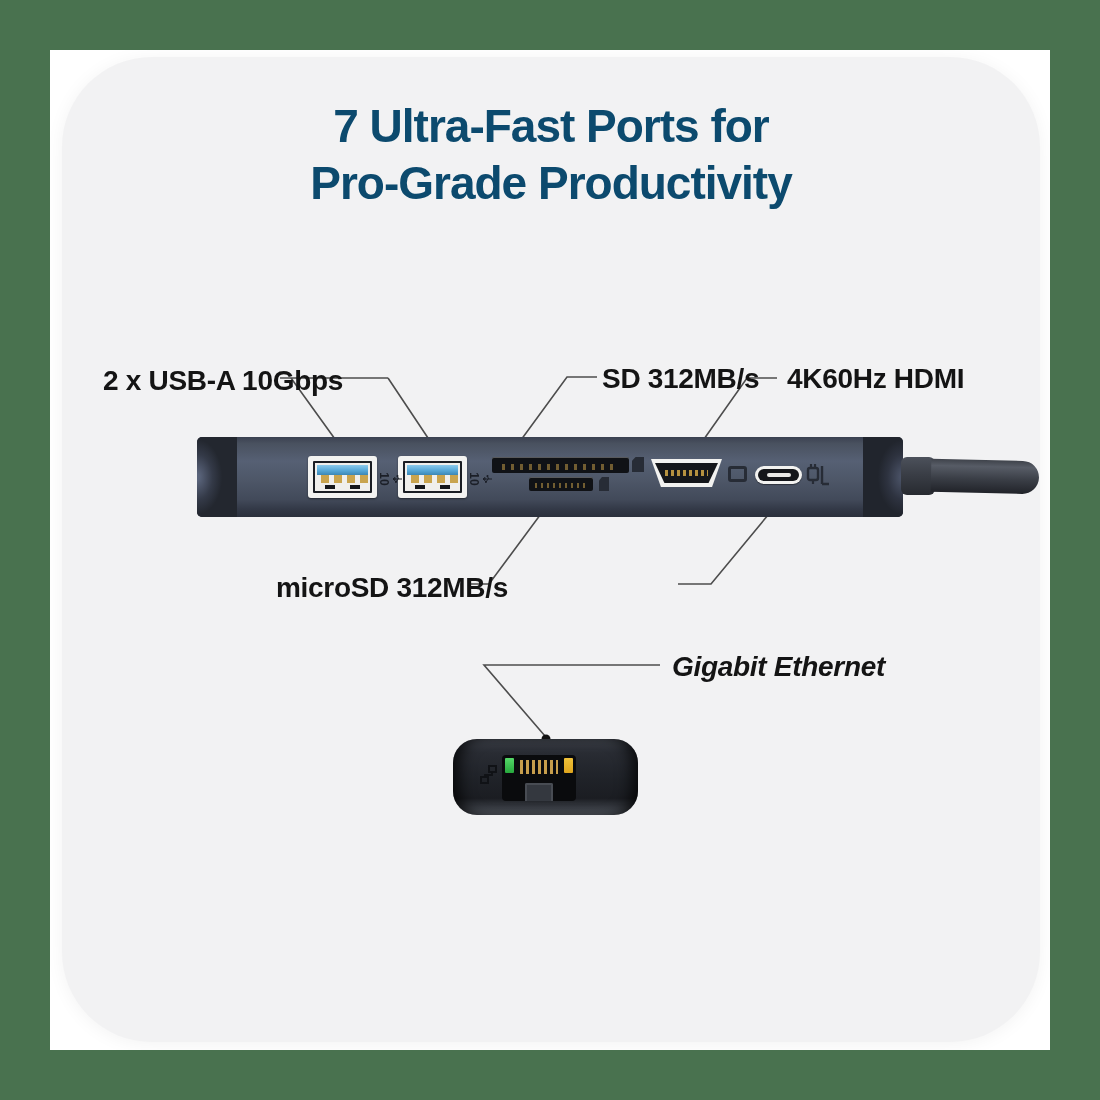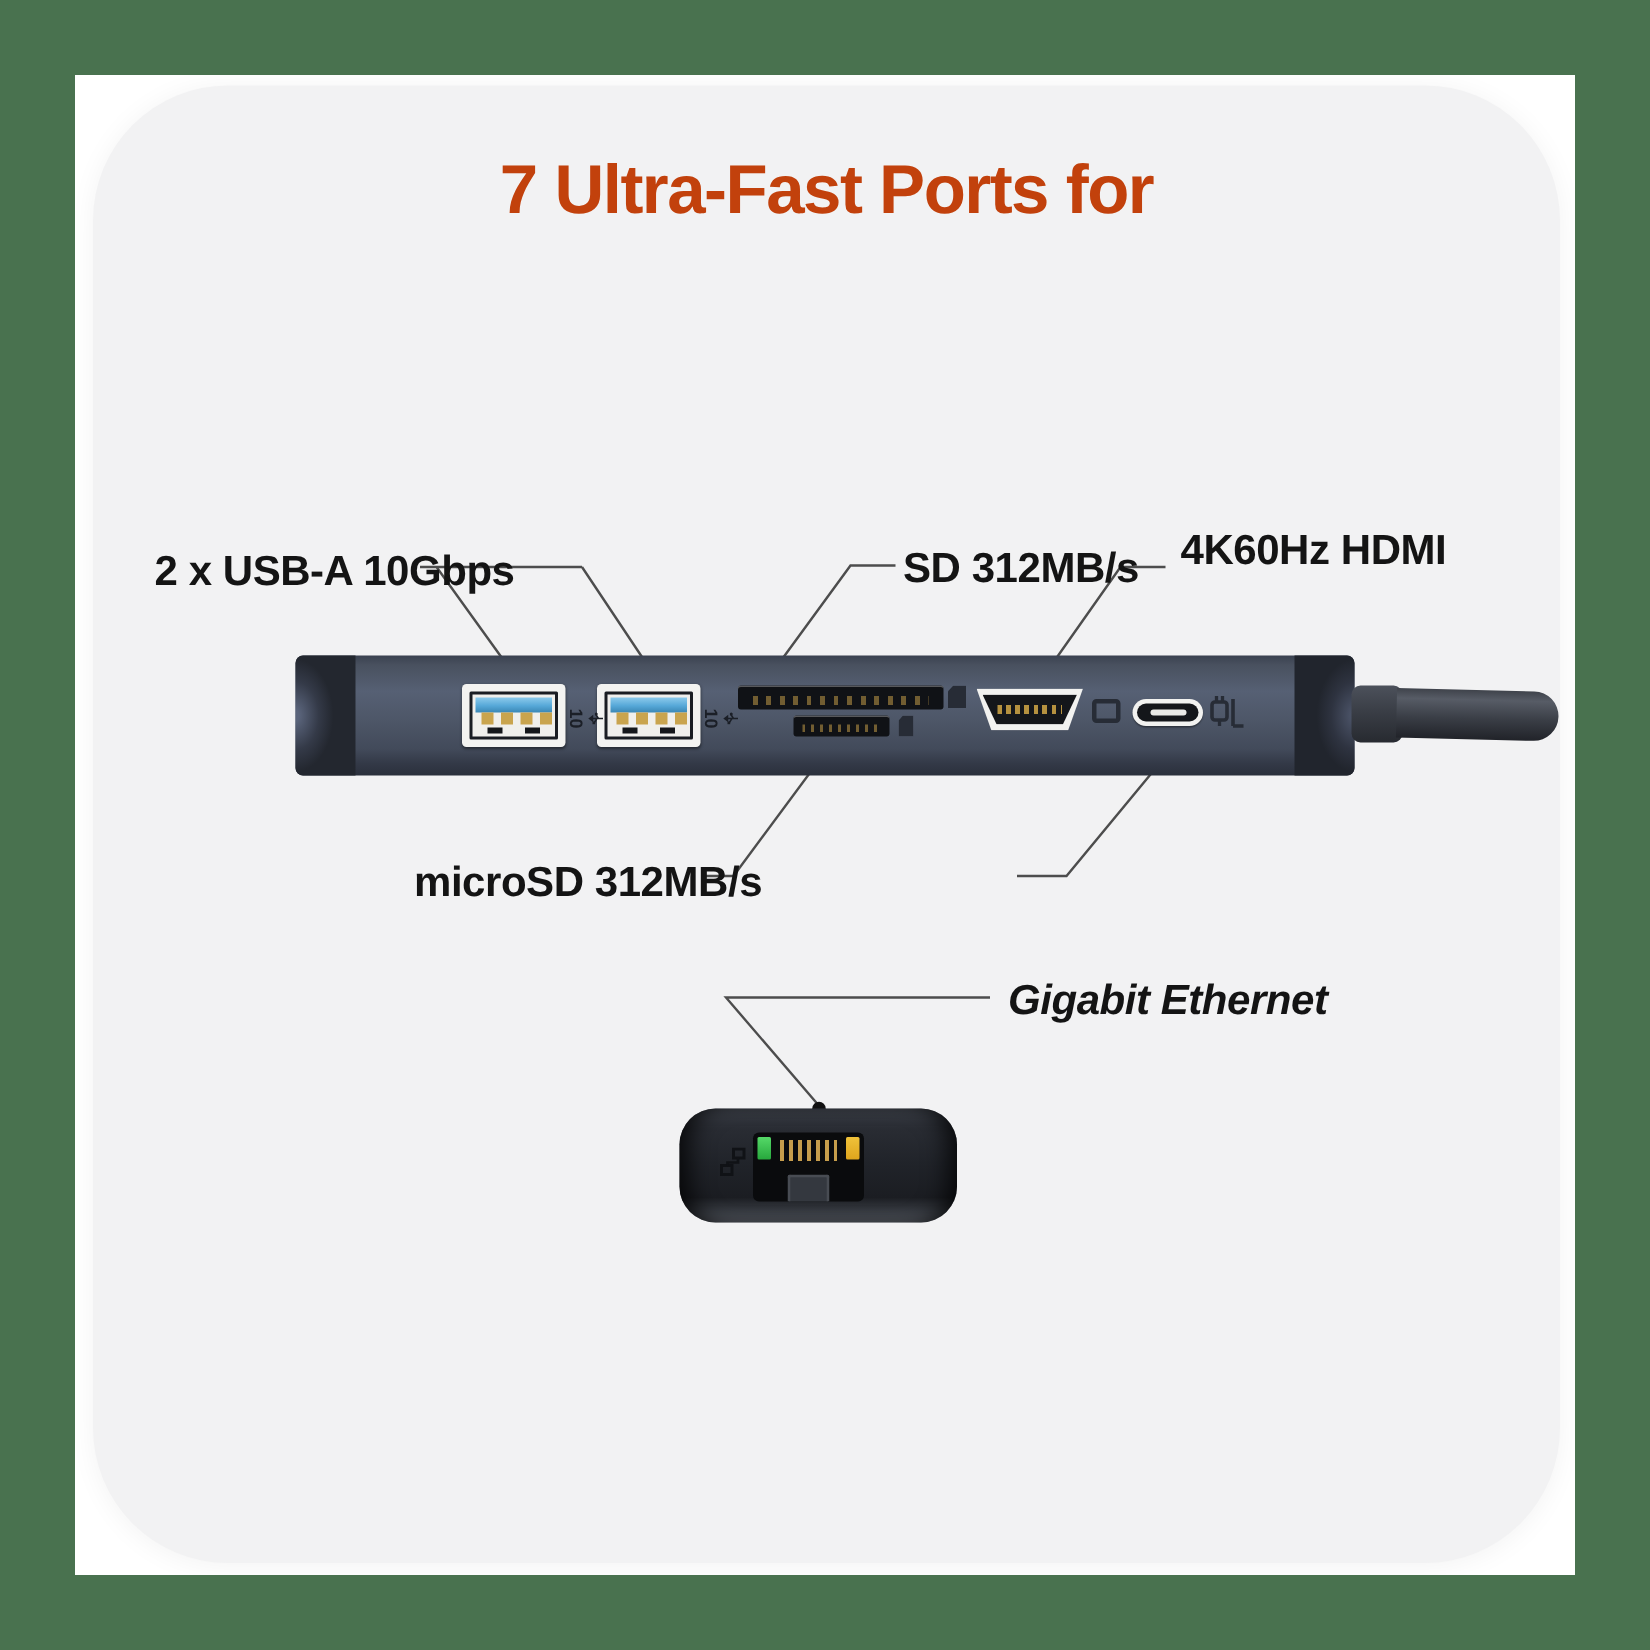--- a/index.html
+++ b/index.html
@@ -18,31 +18,31 @@
 
   
   .card {
     position:absolute; left:62px; top:57px; width:978px; height:985px;
     background:#f2f2f3; border-radius:90px;
     box-shadow:0 2px 18px rgba(0,0,0,0.05);
   }
 
   .title {
     position:absolute; left:62px; top:98px; width:978px;
-    text-align:center; color:#c2410c;
+    text-align:center; color:#0c4a6e;
     font-size:46px; line-height:57px; font-weight:bold; letter-spacing:-1px;
   }
 
   .callout-label {
     position:absolute; color:#141414; font-size:28px; font-weight:bold;
     letter-spacing:-0.3px; white-space:nowrap;
   }
   .lbl-usba   { left:103px; top:365px; }
   .lbl-sd     { left:602px; top:363px; }
-  .lbl-hdmi   { left:787px; top:351px; }
+  .lbl-hdmi   { left:787px; top:363px; }
   .lbl-microsd{ left:276px; top:572px; }
   .lbl-usbc   { left:540px; top:556px; width:128px; text-align:right; line-height:25px; }
   .lbl-eth    { left:672px; top:651px;font-style:italic; }
 
   svg.callouts { position:absolute; left:0; top:0; width:1100px; height:1100px; pointer-events:none; }
   .cl { stroke:#4d4d4d; stroke-width:1.6; fill:none; }
   .cl-dot { fill:#111; }
 
   
   .hub {
@@ -201,20 +201,21 @@
 
   <div class="card"></div>
 
   <div class="frame top"></div>
   <div class="frame bottom"></div>
   <div class="frame left"></div>
   <div class="frame right"></div>
 
   <div class="title">
     <div>7 Ultra-Fast Ports for</div>
+    <div>Pro-Grade Productivity</div>
   </div>
 
   <svg class="callouts" viewBox="0 0 1100 1100">
 
     <path class="cl" d="M280,378 H388 M291,378 L345,453 M388,378 L438,453"></path>
     <rect class="cl-dot" x="341" y="449" width="8" height="8"></rect>
     <rect class="cl-dot" x="434" y="449" width="8" height="8"></rect>
 
     <path class="cl" d="M597,377 H567 L510,455"></path>
     <circle class="cl-dot" cx="510" cy="457" r="4"></circle>

